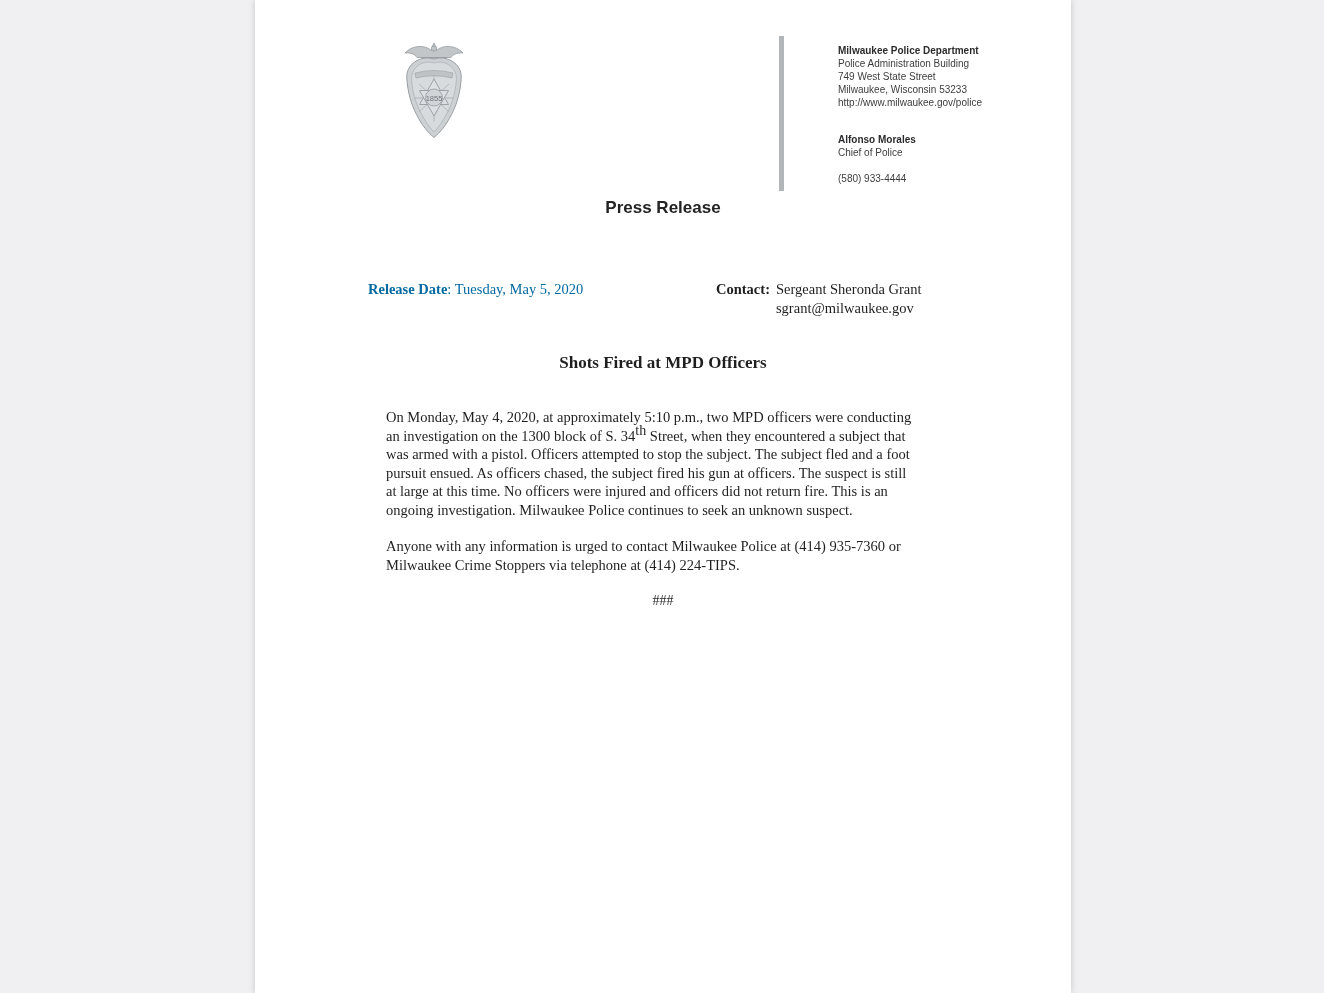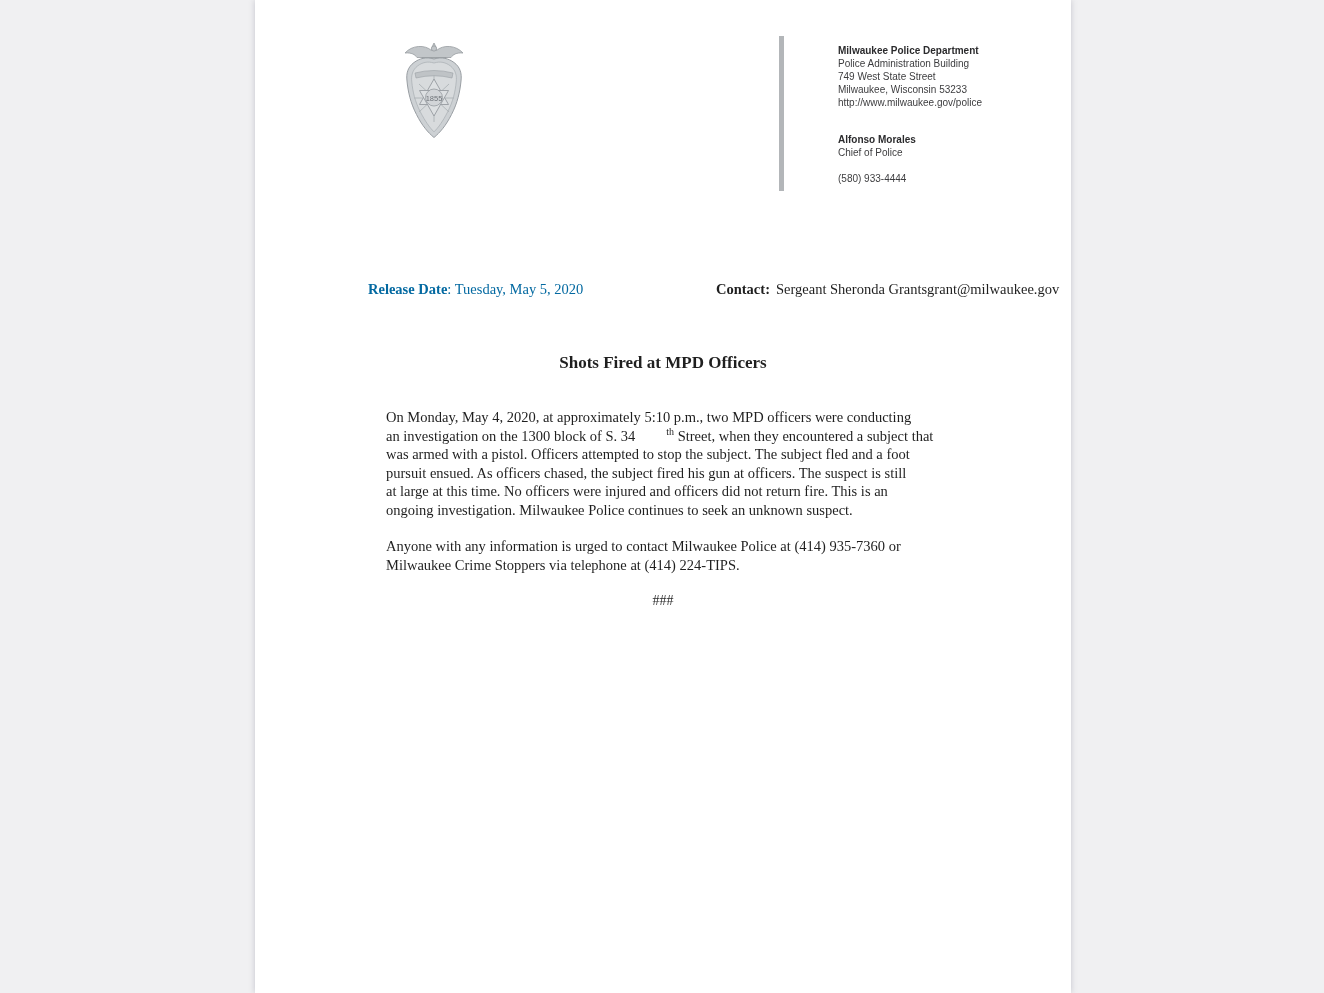--- a/index.html
+++ b/index.html
@@ -94,21 +94,21 @@
     left: 461px;
     top: 280px;
     display: flex;
     gap: 6px;
     font-size: 14.5px;
     line-height: 18.5px;
     color: #1f1f1f;
     white-space: nowrap;
   }
   .meta-contact .bold { font-weight: bold; }
-  .contact-stack { display: flex; flex-direction: row; }
+  .contact-stack { display: flex; flex-direction: column; }
   
   .article-title {
     position: absolute;
     left: 0;
     top: 354px;
     width: 816px;
     text-align: center;
     font-weight: bold;
     font-size: 17px;
     line-height: 18px;
@@ -119,24 +119,23 @@
     left: 131px;
     width: 612px;
     font-size: 14.5px;
     line-height: 18.6px;
     color: #1f1f1f;
     white-space: pre-line;
   }
   .p1 { top: 408px; }
   .p2 { top: 537px; }
   .article-paragraph sup {
-    font-size: 10px;
+    font-size: 14px;
     line-height: 0;
     vertical-align: super;
-    margin-left: 31px;
   }
   .end-mark {
     position: absolute;
     left: 0;
     top: 593px;
     width: 816px;
     text-align: center;
     font-size: 14px;
     color: #2a2a2a;
   }
@@ -188,20 +187,21 @@
         <div>Police Administration Building</div>
         <div>749 West State Street</div>
         <div>Milwaukee, Wisconsin 53233</div>
         <div>http://www.milwaukee.gov/police</div>
         <div class="lh-bold lh-chief">Alfonso Morales</div>
         <div>Chief of Police</div>
         <div class="lh-phone">(580) 933-4444</div>
       </div>
     </div>
 
+    <div class="press-release-heading">Press Release</div>
 
     <div class="meta-release-date">
       <span class="bold">Release Date</span><span>: Tuesday, May 5, 2020</span>
     </div>
     <div class="meta-contact">
       <span class="bold">Contact:</span>
       <span class="contact-stack">
         <span>Sergeant Sheronda Grant</span>
         <span>sgrant@milwaukee.gov</span>
       </span>

